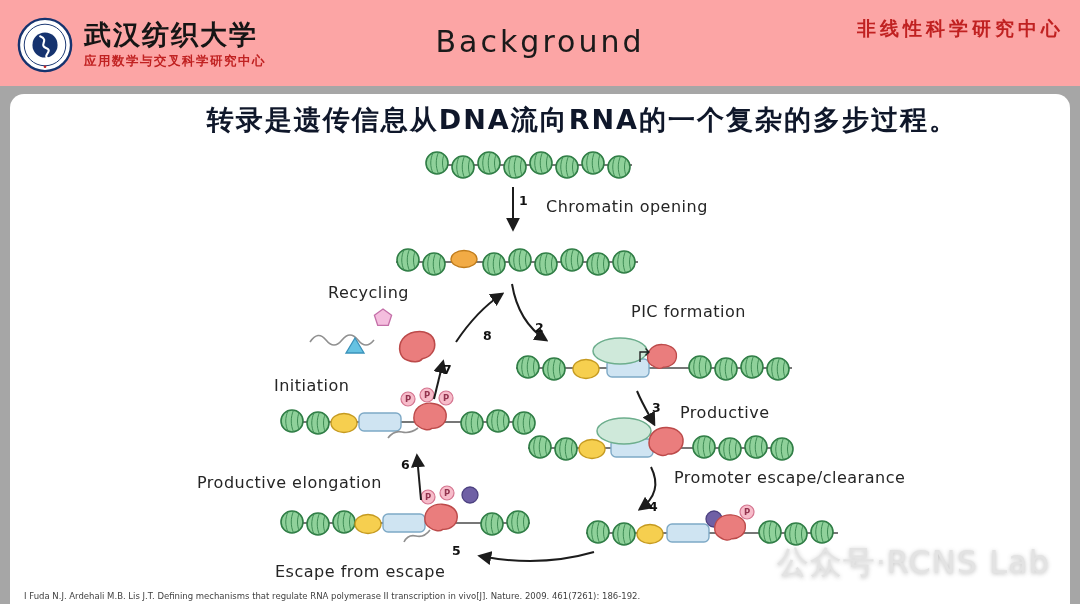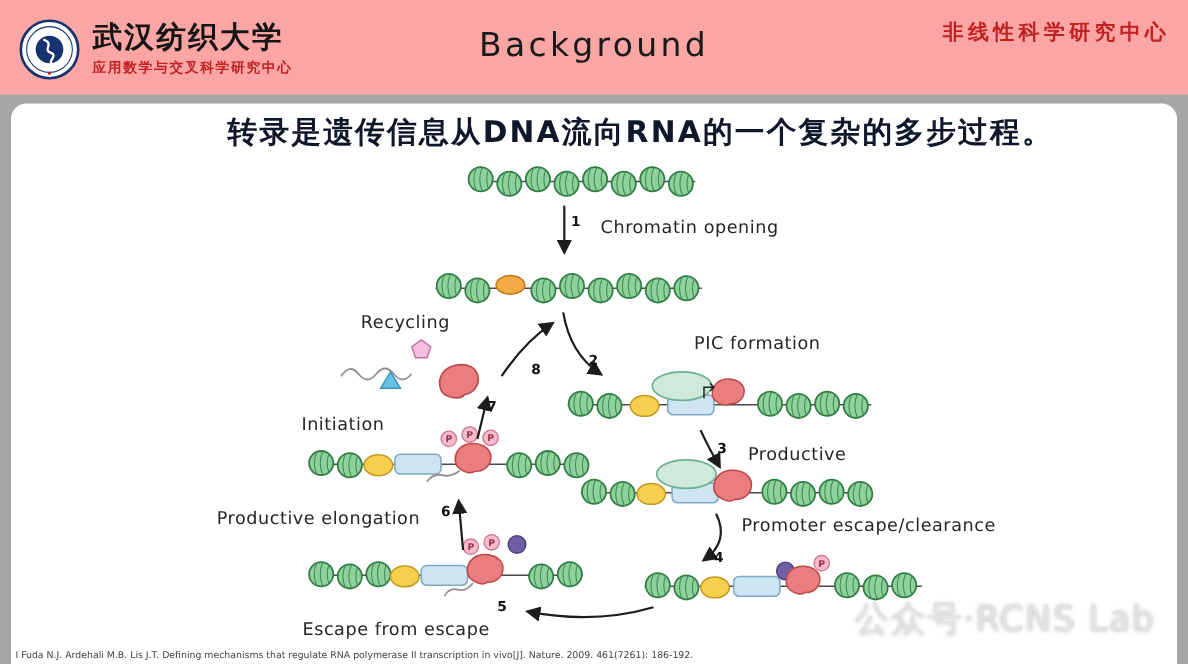--- a/index.html
+++ b/index.html
@@ -47,21 +47,21 @@
     text-align:right; font-size:27px; font-weight:bold;
     color:#0f172a; letter-spacing:2px;
   }
   
   .diagram { position:absolute; left:0; top:0; width:1080px; height:604px; pointer-events:none; }
   .dna { stroke:#4a4a4a; stroke-width:1.3; fill:none; }
   .arr { stroke:#1c1c1c; stroke-width:2; fill:none; }
   .rna { stroke:#909090; stroke-width:1.6; fill:none; }
   .lbl { position:absolute; font-size:16px; color:#252525; white-space:nowrap; letter-spacing:0.5px; }
   .num { position:absolute; font-size:12.5px; font-weight:bold; color:#111; }
-  .citation { position:absolute; left:14px; top:591px; font-size:8.5px; color:#3f3f3f; white-space:nowrap; }
+  .citation { position:absolute; left:24px; top:591px; font-size:8.5px; color:#3f3f3f; white-space:nowrap; }
   .watermark {
     position:absolute; right:30px; top:541px;
     font-size:32px; color:#e3e3e3; letter-spacing:1px;
     text-shadow:0 1px 4px rgba(110,110,110,0.45);
     white-space:nowrap;
     margin-left:44px;
   }
 </style>
 </head>
 <body>
@@ -252,18 +252,18 @@
 <div class="num" style="left:452px; top:543px;">5</div>
 <div class="num" style="left:401px; top:457px;">6</div>
 <div class="num" style="left:443px; top:362px;">7</div>
 <div class="num" style="left:483px; top:328px;">8</div>
 
 <div class="lbl" style="left:546px; top:197px;text-align:center;">Chromatin opening</div>
 <div class="lbl" style="left:607px; top:302px;margin-left:24px;">PIC formation</div>
 <div class="lbl" style="left:680px; top:403px;">Productive</div>
 <div class="lbl" style="left:674px; top:468px;">Promoter escape/clearance</div>
 <div class="lbl" style="left:275px; top:562px;">Escape from escape</div>
-<div class="lbl" style="left:197px; top:461px;">Productive elongation</div>
+<div class="lbl" style="left:197px; top:473px;">Productive elongation</div>
 <div class="lbl" style="left:274px; top:376px;">Initiation</div>
 <div class="lbl" style="left:328px; top:283px;">Recycling</div>
 
 <div class="citation">I Fuda N.J. Ardehali M.B. Lis J.T. Defining mechanisms that regulate RNA polymerase II transcription in vivo[J]. Nature. 2009. 461(7261): 186-192.</div>
 <div class="watermark">公众号·RCNS Lab</div>
 
 </body></html>

